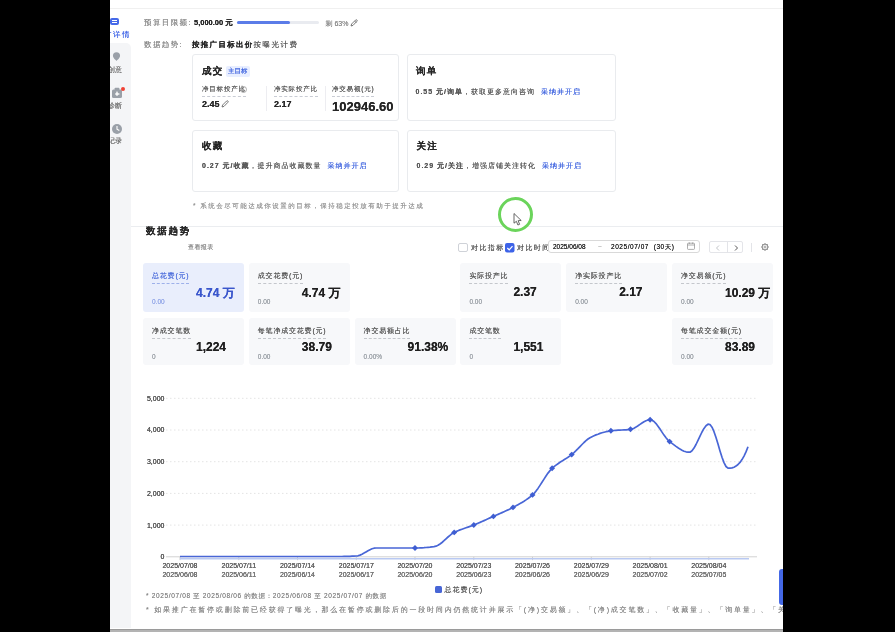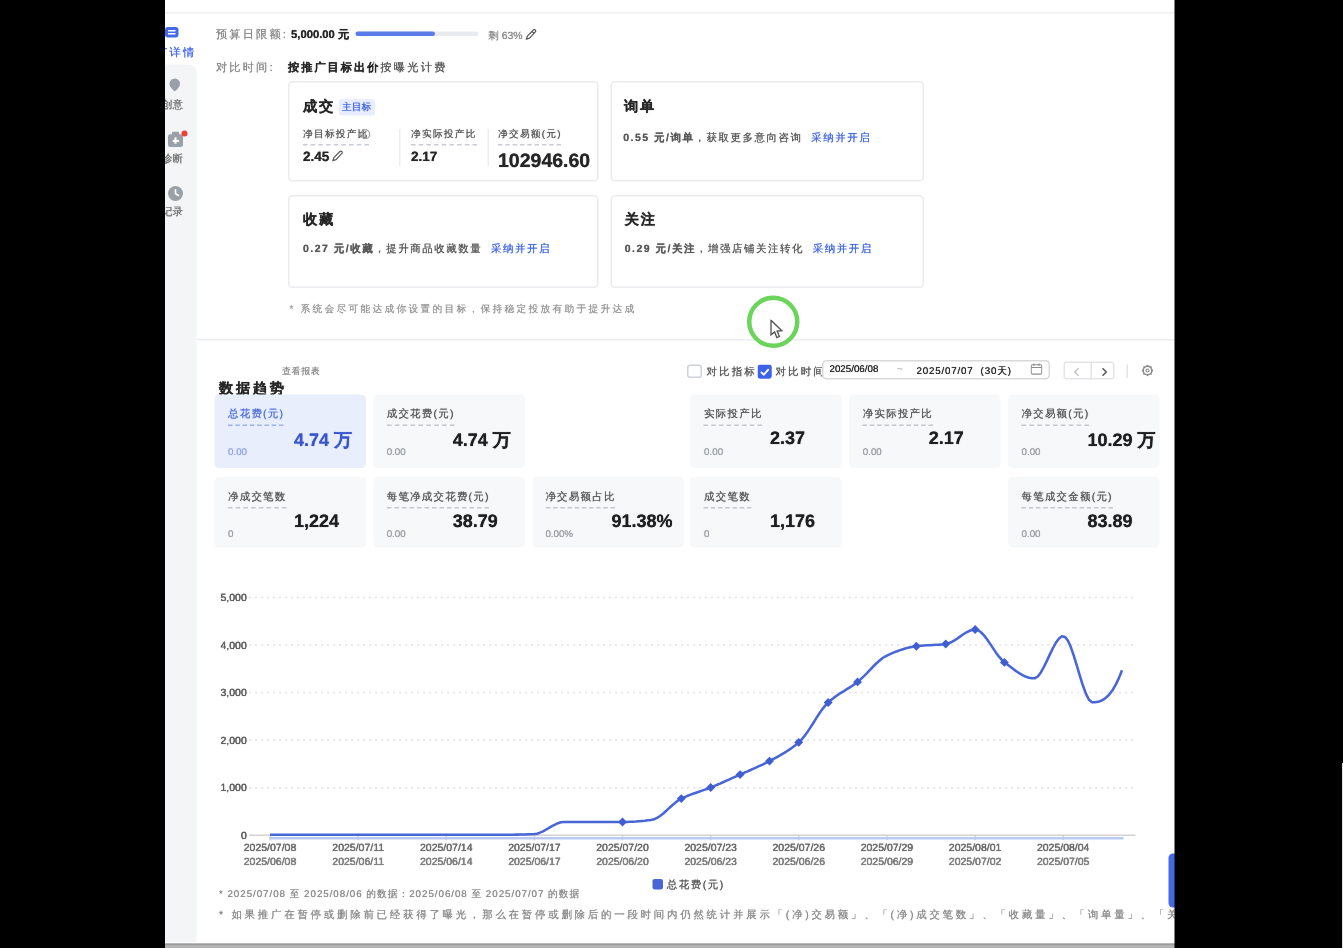--- a/index.html
+++ b/index.html
@@ -56,21 +56,21 @@
   <div class="abs f75 grey" style="left:144px; top:18px; letter-spacing:1.4px;">预算日限额:</div>
   <div class="abs f75 dark" style="left:194px; top:18px; font-weight:bold;">5,000.00 元</div>
   <div class="abs" style="left:237px; top:20.5px; width:82px; height:3.5px; background:#e9ebf0; border-radius:2px;">
     <div class="abs" style="left:0; top:0; width:53px; height:3.5px; background:#5b7ce8; border-radius:2px;"></div>
   </div>
   <div class="abs" style="left:325.5px; top:18.5px; font-size:7px; color:#8c8c8c;">剩 63%</div>
   <svg class="abs" style="left:349.5px; top:18.5px;" width="8" height="8" viewBox="0 0 8 8">
     <path d="M1 7 l0.6-2 L5.6 1 a0.8 0.8 0 0 1 1.3 1.3 L3 6.4 Z M6.3 3.6 l-1.4-1.4" stroke="#595959" stroke-width="0.8" fill="none"></path>
   </svg>
 
-  <div class="abs f75 grey" style="left:144px; top:40px; letter-spacing:1.4px;">对比时间:</div>
+  <div class="abs f75 grey" style="left:144px; top:40px; letter-spacing:1.4px;">数据趋势:</div>
   <div class="abs f75" style="left:192px; top:40px; color:#262626; font-weight:bold; letter-spacing:1.3px;">按推广目标出价</div>
   <div class="abs" style="left:248.5px; top:41px; width:1px; height:8px; background:#dcdee2;"></div>
   <div class="abs f75" style="left:253.5px; top:40px; color:#595959; letter-spacing:1.5px;">按曝光计费</div>
 
   <div class="card" style="left:192px; top:54px; width:207px; height:67px;"></div>
   <div class="card" style="left:407px; top:54px; width:209px; height:67px;"></div>
   <div class="card" style="left:192px; top:130px; width:207px; height:61.5px;"></div>
   <div class="card" style="left:407px; top:130px; width:209px; height:61.5px;"></div>
 
   <div class="abs" style="left:202px; top:64.5px; font-size:9.5px; font-weight:bold; color:#262626; letter-spacing:1.2px;">成交</div>
@@ -103,21 +103,21 @@
 
   <div class="abs f65" style="left:193px; top:201.5px; color:#999; letter-spacing:1.5px;">* 系统会尽可能达成你设置的目标，保持稳定投放有助于提升达成</div>
 
   <div class="abs" style="left:498px; top:196.5px; width:35px; height:35px; border:3.4px solid #6bd45b; border-radius:50%; background:#fff; z-index:5;"></div>
   <svg class="abs" style="left:513px; top:213px; z-index:6;" width="11" height="13" viewBox="0 0 11 13">
     <path d="M1 0.5 L1 10.2 L3.4 8.3 L4.9 12 L6.6 11.3 L5.1 7.7 L8.2 7.5 Z" fill="#fff" stroke="#555" stroke-width="0.9"></path>
   </svg>
 
   <div class="abs" style="left:131px; top:226px; width:652px; height:1px; background:#ebedf0;"></div>
 
-  <div class="abs" style="left:146px; top:253px; font-size:9.5px; font-weight:bold; color:#262626; letter-spacing:1.75px;">数据趋势</div>
+  <div class="abs" style="left:146px; top:225px; font-size:9.5px; font-weight:bold; color:#262626; letter-spacing:1.75px;">数据趋势</div>
   <div class="abs" style="left:188px; top:243px; font-size:6px; color:#8c8c8c; letter-spacing:0.4px;">查看报表</div>
 
   <div class="abs" style="left:458px; top:242.5px; width:9.5px; height:9.5px; border:1px solid #cfd2d8; border-radius:2px; background:#fff;"></div>
   <div class="abs f7" style="left:471px; top:243px; color:#595959; letter-spacing:1.4px;">对比指标</div>
   <svg class="abs" style="left:505px; top:242.5px;" width="10" height="10" viewBox="0 0 10 10">
       <rect x="0" y="0" width="9.5" height="9.5" rx="2" fill="#3d63e8"></rect>
       <path d="M2.3 5 L4.2 6.8 L7.5 3.1" stroke="#fff" stroke-width="1.2" fill="none"></path>
     </svg>
   <div class="abs f7" style="left:517px; top:243px; color:#595959; letter-spacing:1.4px;">对比时间</div>
 
@@ -190,21 +190,21 @@
     <div class="mval" style="">38.79</div>
     <div class="msub" style="">0.00</div>
   </div>
   <div class="mcard" style="left:354.6px; top:318px; height:47px;">
     <div class="mlabel" style="">净交易额占比</div>
     <div class="mval" style="">91.38%</div>
     <div class="msub" style="">0.00%</div>
   </div>
   <div class="mcard" style="left:460.4px; top:318px; height:47px;">
     <div class="mlabel" style="">成交笔数</div>
-    <div class="mval" style="">1,176</div>
+    <div class="mval" style="">1,551</div>
     <div class="msub" style="">0</div>
   </div>
   <div class="mcard" style="left:672.0px; top:318px; height:47px;">
     <div class="mlabel" style="">每笔成交金额(元)</div>
     <div class="mval" style="">83.89</div>
     <div class="msub" style="">0.00</div>
   </div>
 
   <svg class="abs" style="left:131px; top:390px;" width="660" height="192" viewBox="131 390 660 192">
   <line x1="166" y1="398.3" x2="757" y2="398.3" stroke="#e4e4e4" stroke-width="1" stroke-dasharray="1.5 2.5"></line>

